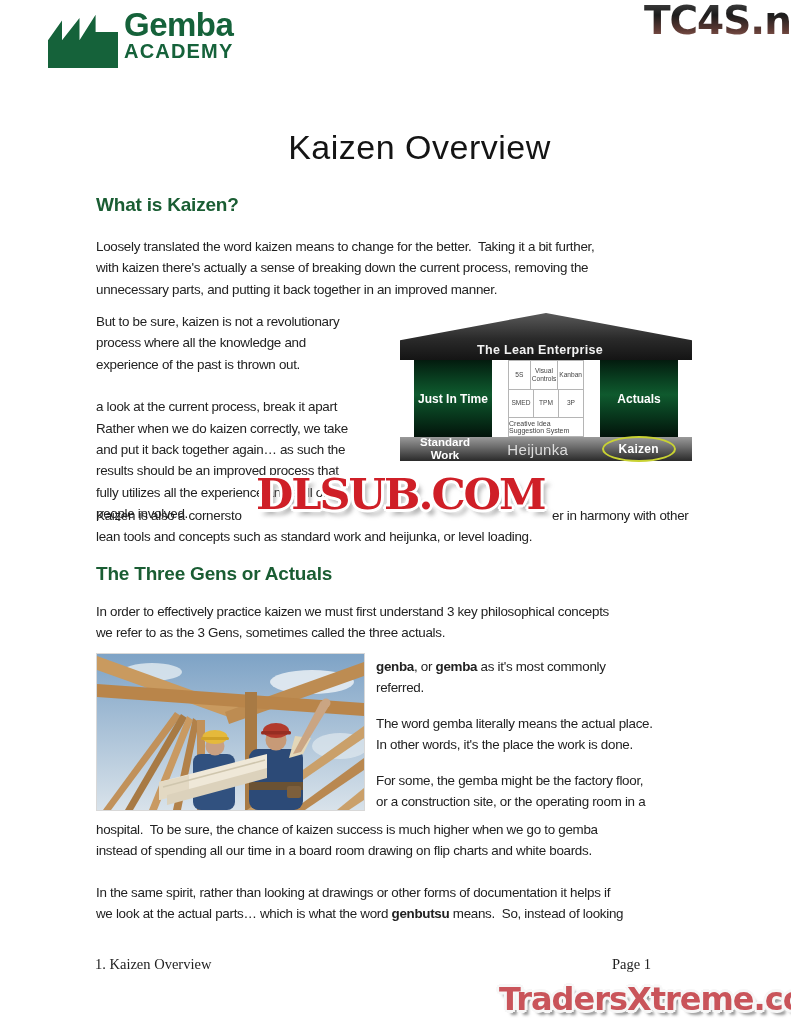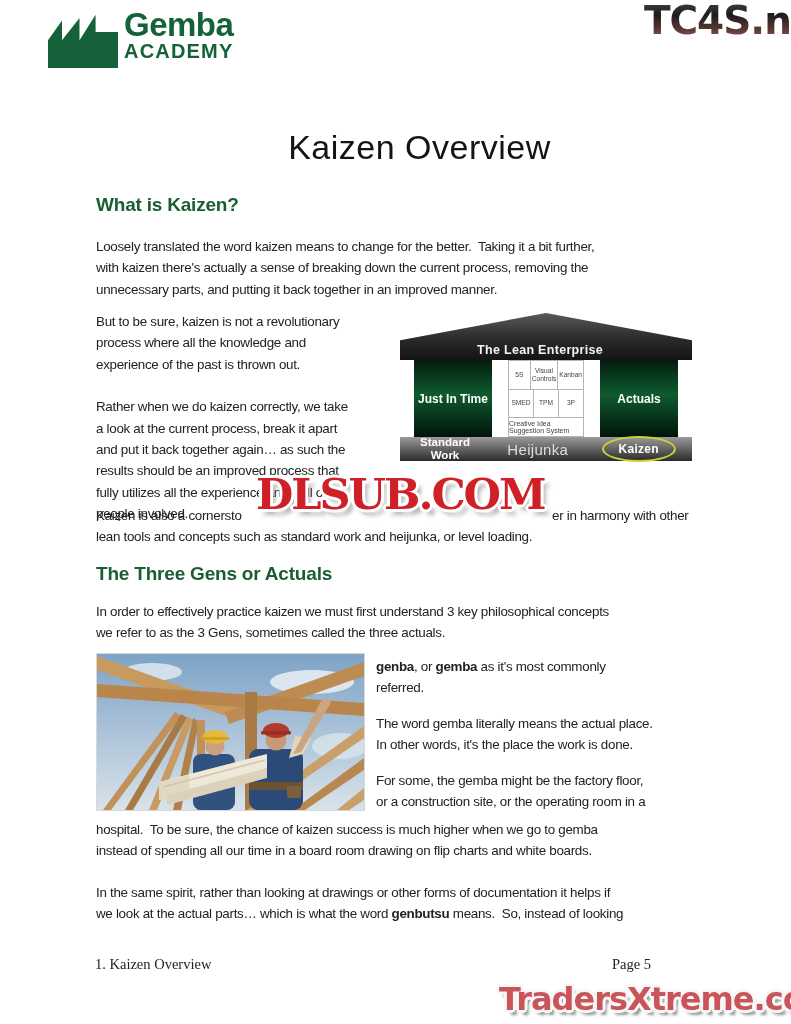--- a/index.html
+++ b/index.html
@@ -83,22 +83,22 @@
     </div>
 
   <div class="abs body-text" style="left:96px;top:311px;width:300px;">
     <div>
         <div class="ln">But to be sure, kaizen is not a revolutionary</div>
         <div class="ln">process where all the knowledge and</div>
         <div class="ln">experience of the past is thrown out.</div>
       </div>
     <div class="para-gap"></div>
     <div>
+        <div class="ln">a look at the current process, break it apart</div>
         <div class="ln">Rather when we do kaizen correctly, we take</div>
-        <div class="ln">a look at the current process, break it apart</div>
         <div class="ln">and put it back together again… as such the</div>
         <div class="ln">results should be an improved process that</div>
         <div class="ln">fully utilizes all the experience and skill of the</div>
         <div class="ln">people involved.</div>
       </div>
   </div>
 
   <div class="abs house" style="left:400px;top:313px;">
     <div class="roof">
       <div class="roof-label">The Lean Enterprise</div>
@@ -216,17 +216,17 @@
         <div class="ln">instead of spending all our time in a board room drawing on flip charts and white boards.</div>
       </div>
     <div style="height:20px;"></div>
     <div>
       <div class="ln">In the same spirit, rather than looking at drawings or other forms of documentation it helps if</div>
       <div class="ln"><span class="seg">we look at the actual parts… which is what the word </span><b class="seg">genbutsu</b><span class="seg"> means.  So, instead of looking</span></div>
     </div>
   </div>
 
   <div class="abs footer-text" style="left:95px;top:956px;">1. Kaizen Overview</div>
-  <div class="abs footer-text" style="left:612px;top:956px;">Page 5</div>
+  <div class="abs footer-text" style="left:612px;top:956px;">Page 1</div>
 
   <div class="abs wm-traders" style="right:3px;top:980px;">TradersXtreme.com</div>
 
 </div>
 
 </body></html>

